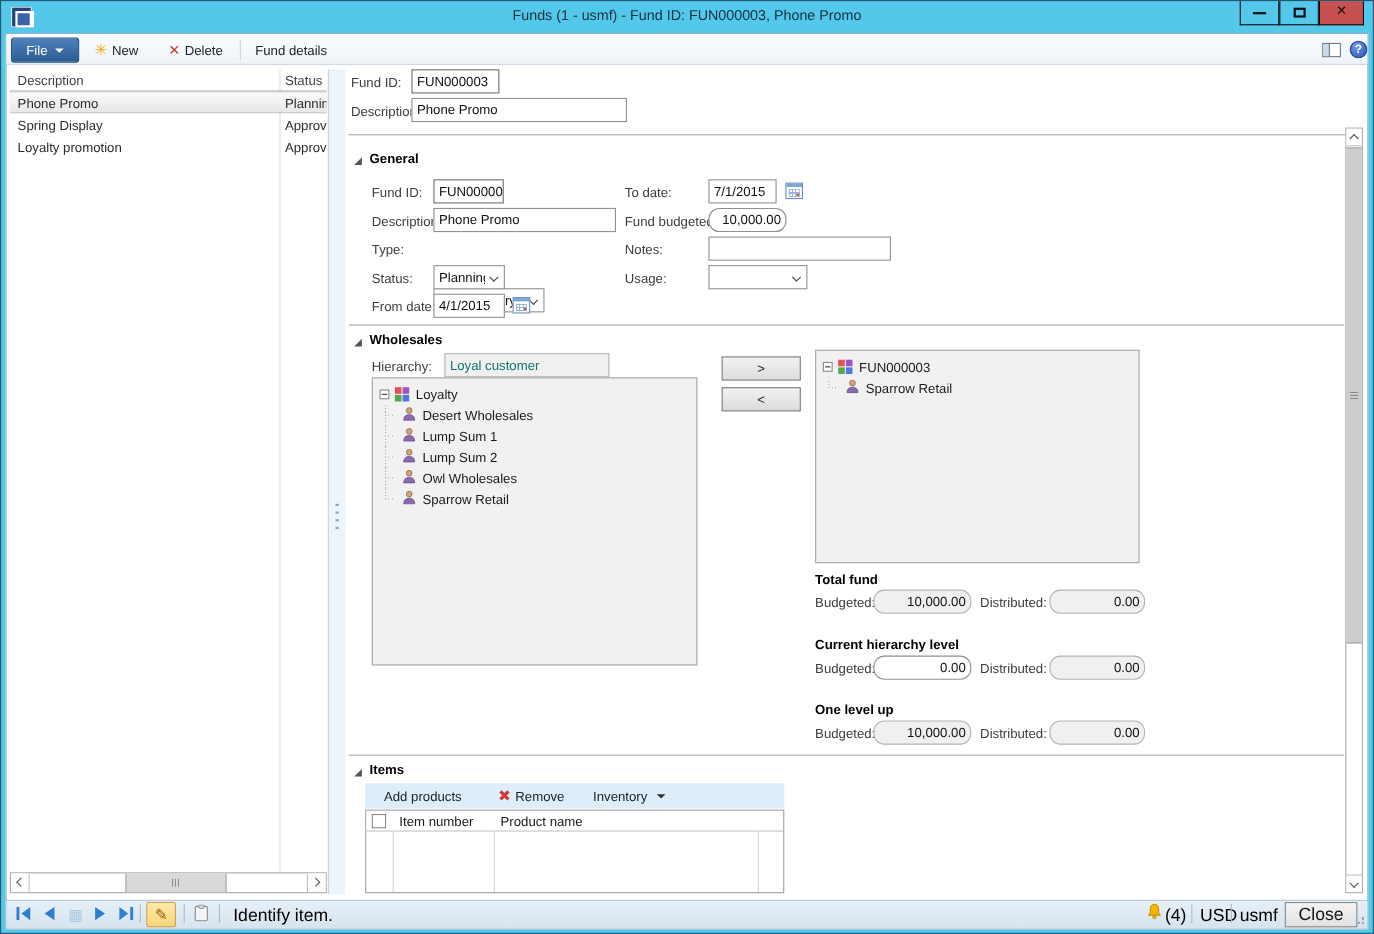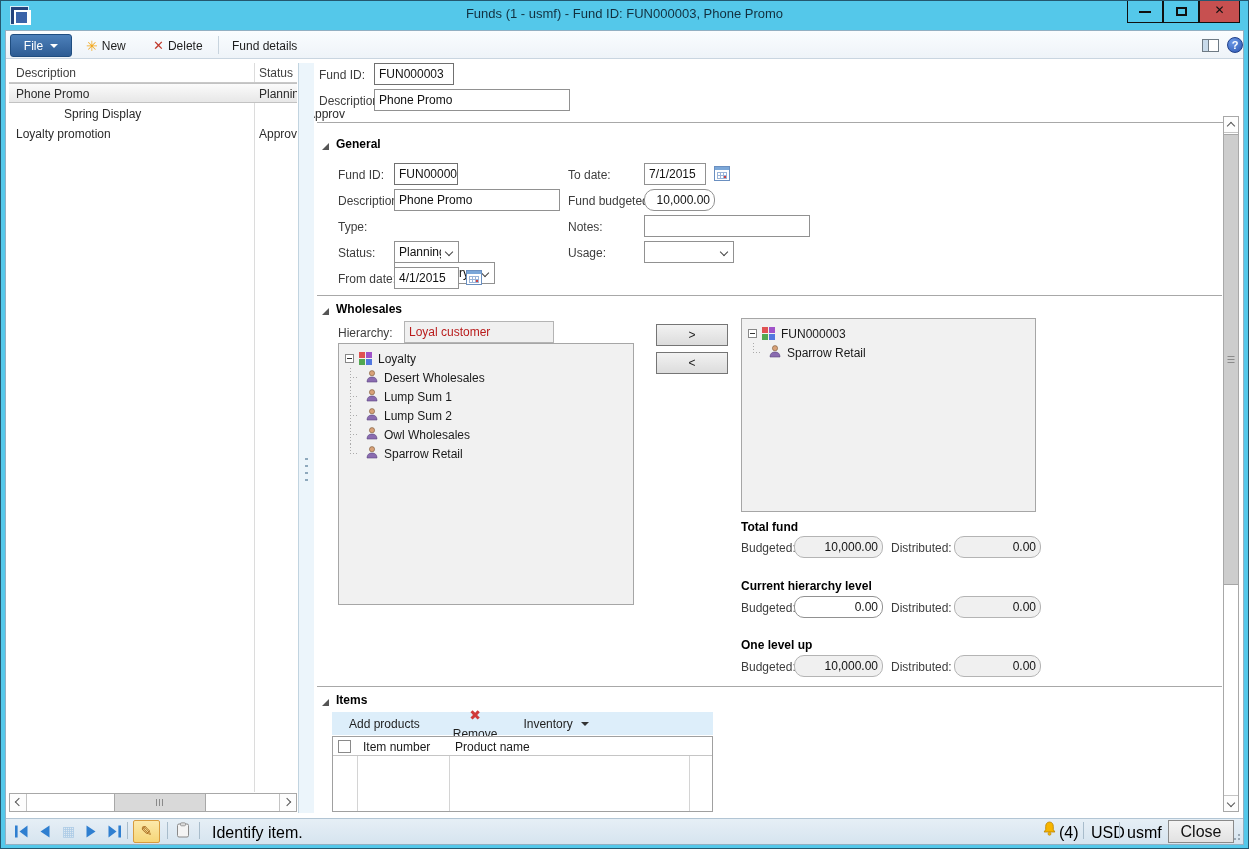--- a/index.html
+++ b/index.html
@@ -49,21 +49,21 @@
   .chev-u{width:6px;height:6px;border-left:1px solid #555;border-top:1px solid #555;transform:rotate(45deg);margin:6px auto 0;}
   .chev-d{width:6px;height:6px;border-right:1px solid #555;border-bottom:1px solid #555;transform:rotate(45deg);margin:4px auto 0;}
   
   .splitter{position:absolute;left:292px;top:32px;width:16px;height:750px;background:#ecf5fb;border-left:1px solid #c2d4e0;cursor:col-resize;}
   .sp-dot{position:absolute;left:6px;width:3px;height:2px;background:#8fa9bd;}
   
   .lbl{position:absolute;height:21px;display:flex;align-items:center;font-size:12px;color:#3d3d3d;white-space:nowrap;}
   .inp{position:absolute;height:22px;border:1px solid #919191;background:#fff;font-size:12px;color:#111;display:flex;align-items:center;padding:0 4px;overflow:hidden;white-space:nowrap;}
   .inp.dis{background:#f0f0f0;border-color:#b4b4b4;}
   .inp.num{justify-content:flex-end;border-radius:10px;}
-  .inp.gray{color:#b91c1c;}
+  .inp.gray{color:#0f766e;}
   .sel .chevbox{position:absolute;right:1px;top:1px;bottom:1px;width:16px;background:#fff;display:flex;align-items:flex-start;justify-content:center;}
   .sel .chevbox::after{content:"";width:5px;height:5px;border-right:1px solid #444;border-bottom:1px solid #444;transform:rotate(45deg);margin-top:6px;}
   .sep{position:absolute;left:311px;width:905px;height:1px;background:#a8a8a8;}
   .sec-h{position:absolute;font-size:12px;font-weight:bold;color:#000;}
   .tri{position:absolute;width:0;height:0;border-bottom:7px solid #555;border-left:7px solid transparent;}
   .cal{position:absolute;width:16px;height:15px;border:1px solid #6a8fc0;background:#fff;cursor:pointer;}
   .cal::before{content:"";position:absolute;left:0;top:0;right:0;height:3px;background:#7ba7d8;}
   .cal::after{content:"";position:absolute;left:2px;top:5px;width:10px;height:7px;background:repeating-linear-gradient(to right,#9ab4d8 0 1px,transparent 1px 3px),repeating-linear-gradient(to bottom,#9ab4d8 0 1px,transparent 1px 3px);}
   .cal-dot{position:absolute;right:2px;bottom:2px;width:3px;height:3px;background:#d04040;}
   
@@ -159,21 +159,21 @@
     <div class="fundgrid">
       <div class="fg-coldiv"></div>
       <div class="fg-header">
         <span class="fg-c1">Description</span>
         <span class="fg-c2">Status</span>
       </div>
       <div class="fg-row sel" style="top:20px;">
         <span class="fg-c1">Phone Promo</span>
         <span class="fg-c2">Planning</span>
       </div>
-      <div class="fg-row" style="top:41px;margin-left:48px;">
+      <div class="fg-row" style="top:41px;">
         <span class="fg-c1">Spring Display</span>
         <span class="fg-c2">Approved</span>
       </div>
       <div class="fg-row" style="top:61px;">
         <span class="fg-c1">Loyalty promotion</span>
         <span class="fg-c2">Approved</span>
       </div>
       <div class="hscroll">
         <div class="hs-btn" style="left:0;border-right:1px solid #c4c4c4;">
             <span class="chev-l"></span>
@@ -340,21 +340,21 @@
 
     <div class="sep" style="top:655px;"></div>
 
     <span class="tri" style="left:316px;top:668px;"></span>
     <div class="sec-h" style="left:330px;top:662px;">Items</div>
 
     <div class="iband" style="top:681px;">
       <span class="act" style="margin-left:17px;">
         <span>Add products</span>
       </span>
-      <span class="act" style="margin-left:33px;flex-direction:column;">
+      <span class="act" style="margin-left:33px;">
         <span class="ic-remx"></span>
         <span>Remove</span>
       </span>
       <span class="act" style="margin-left:26px;">
         <span>Inventory</span>
         <span class="caret-dk"></span>
       </span>
     </div>
 
     <div class="igrid" style="top:705px;height:76px;">

